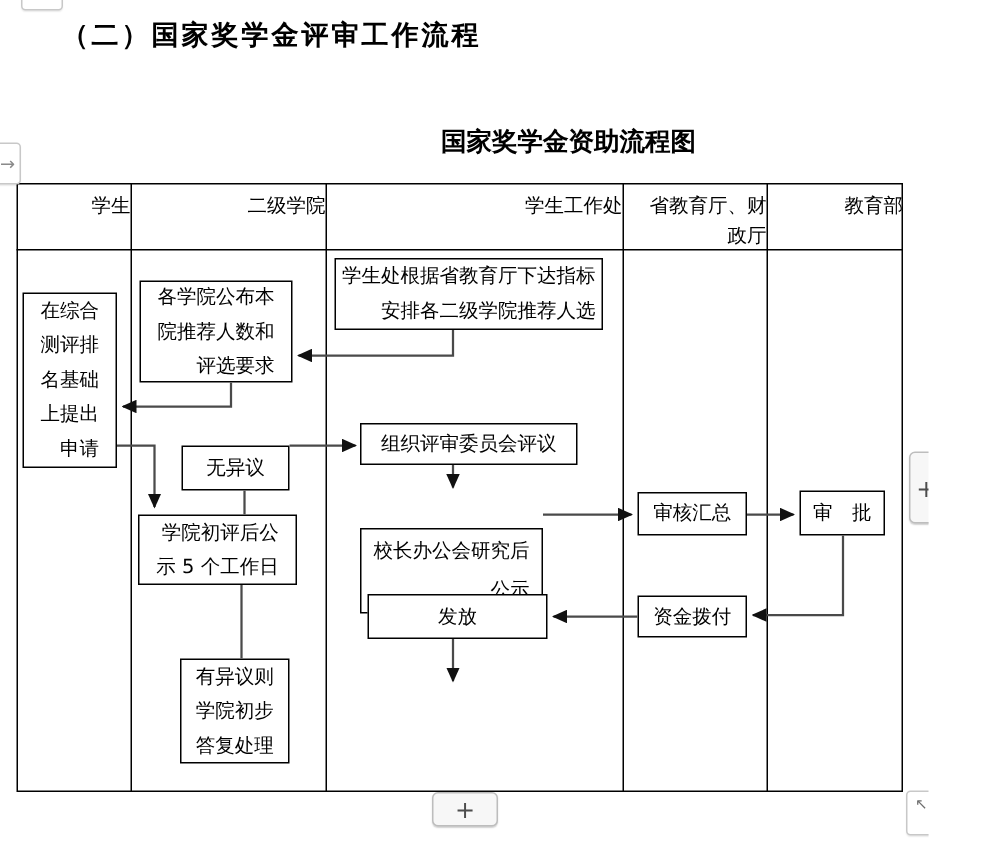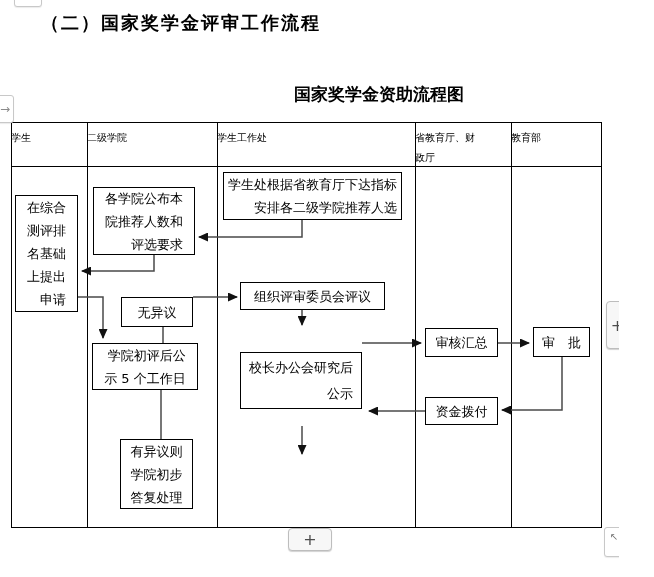--- a/index.html
+++ b/index.html
@@ -17,21 +17,21 @@
     position:absolute;left:294px;top:83px;
     font-weight:bold;font-size:17px;white-space:nowrap;
   }
   
   .tline{position:absolute;background:transparent;}
   .t-outer{left:11px;top:122px;width:591px;height:406px;border:1.5px solid #000;box-sizing:border-box;}
   .t-v{top:122px;height:406px;width:0;border-left:1.5px solid #000;}
   .t-h{left:11px;top:166px;width:591px;height:0;border-top:1.5px solid #000;}
   .th-cell{
     position:absolute;top:123px;height:42px;display:block;
-    text-align:left;font-size:10px;line-height:20px;padding-top:5px;
+    text-align:right;font-size:13px;line-height:20px;padding-top:5px;
     white-space:pre-line;box-sizing:border-box;
   }
   
   .node{
     position:absolute;border:1.5px solid #000;background:#fff;box-sizing:border-box;
     display:flex;align-items:center;justify-content:center;text-align:right;
     font-size:13px;line-height:23px;white-space:pre-line;z-index:3;
   }
   .lh26{line-height:26px;margin-top:24px;}
   
@@ -113,20 +113,21 @@
 安排各二级学院推荐人选</div>
   <div class="node" style="left:121px;top:297px;width:72px;height:30px">无异议</div>
   <div class="node" style="left:92px;top:343px;width:106px;height:47px">学院初评后公
 示 5 个工作日</div>
   <div class="node" style="left:120px;top:439px;width:73px;height:70px">有异议则
 学院初步
 答复处理</div>
   <div class="node" style="left:240px;top:282px;width:145px;height:28px">组织评审委员会评议</div>
   <div class="node lh26" style="left:240px;top:328px;width:122px;height:57px">校长办公会研究后
 公示</div>
+  <div class="node" style="left:245px;top:396px;width:120px;height:30px">发放</div>
   <div class="node" style="left:425px;top:328px;width:73px;height:29px">审核汇总</div>
   <div class="node" style="left:425px;top:397px;width:73px;height:28px">资金拨付</div>
   <div class="node" style="left:533px;top:327px;width:57px;height:30px">审　批</div>
 
   <div class="handle topleft-handle"></div>
   <div class="handle left-handle">
     <span>→</span>
   </div>
   <div class="ctl ctl-plus" style="left:606px;top:301px;width:21px;height:46px">+</div>
   <div class="ctl ctl-plus" style="left:288px;top:528px;width:42px;height:21px">+</div>

